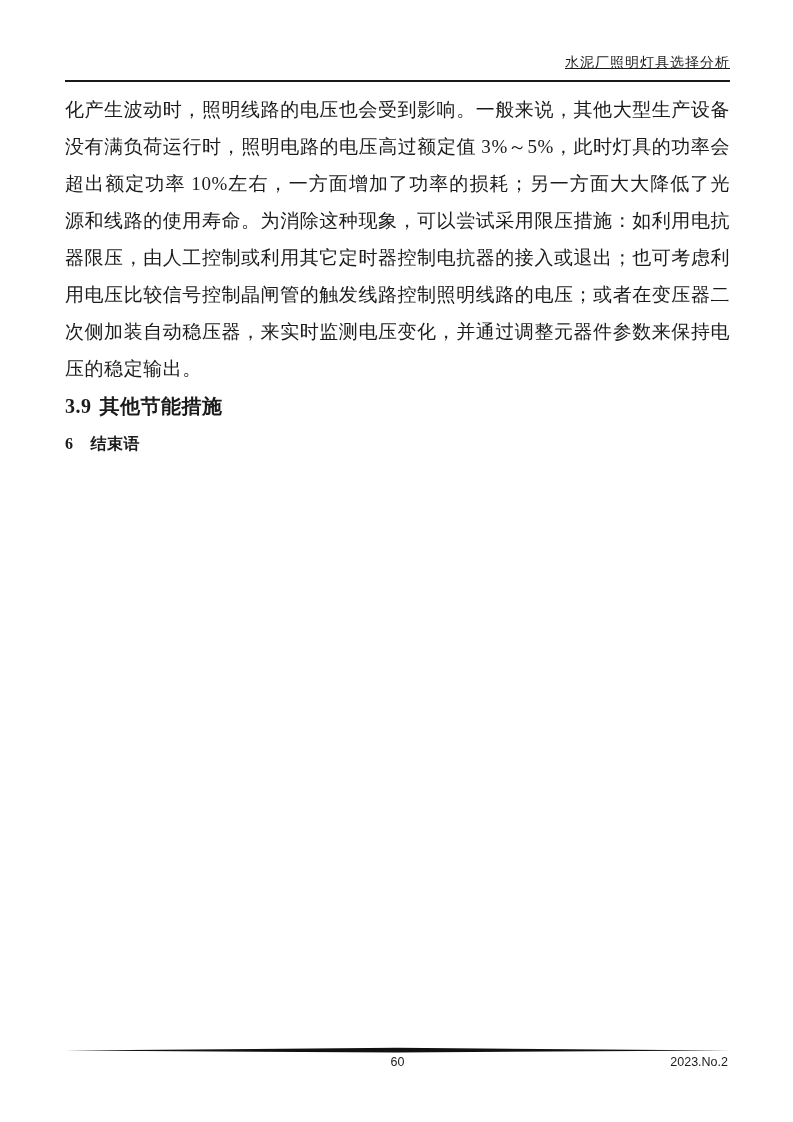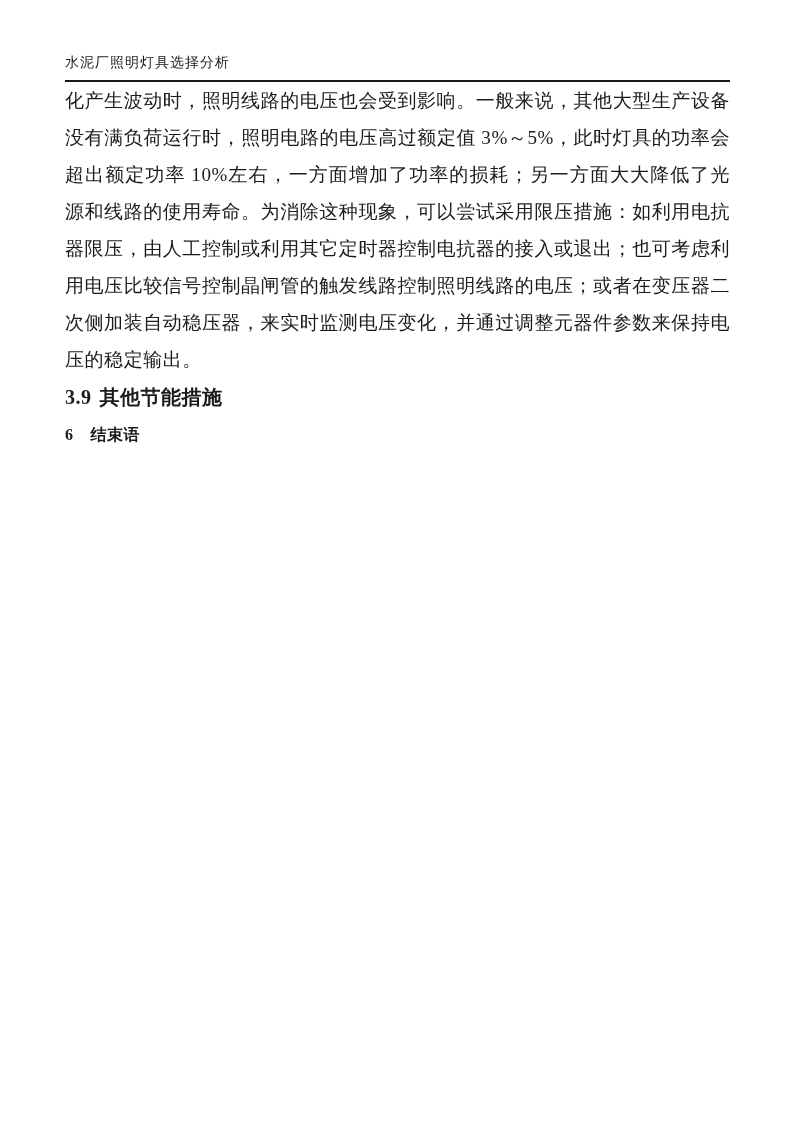--- a/index.html
+++ b/index.html
@@ -12,32 +12,33 @@
     color: #1b1b1b;
     font-family: "Liberation Serif", "DejaVu Serif", serif;
     overflow: hidden;
     box-sizing: border-box;
   }
   .margins { padding-left: 65px; padding-right: 63px; }
 
   
   .header { padding-top: 54px; }
   .header-title {
-    text-align: left;
+    text-align: right;
     font-size: 14px;
     letter-spacing: 1px;
     line-height: 18px;
+    text-decoration: underline;
   }
   .header-rule {
     margin-top: 8px;
     border-bottom: 2px solid #191919;
   }
 
   
-  .content { }
+  .content { padding-top: 9px; }
   p.body-para {
     margin: 0;
     font-size: 19px;
     line-height: 37px;
     letter-spacing: 0.55px;
     text-align: justify;
     text-justify: inter-ideograph;
   }
   p.indent { text-indent: 2em; }
 
@@ -120,14 +121,23 @@
 
 
     <h2 class="sec6">
       <span class="sec-num">6</span><span>结束语</span>
     </h2>
 
 
 
   </div>
 
+  <div class="footer">
+    <svg class="footer-rule-svg" viewBox="0 0 665 7" preserveAspectRatio="none" aria-hidden="true">
+      <polygon points="0,3.4 332,0.8 665,3.4 332,5.6" fill="#111111"></polygon>
+    </svg>
+    <div class="footer-row">
+      <span class="footer-page-num">60</span>
+      <span class="footer-issue">2023.No.2</span>
+    </div>
+  </div>
 
 </div>
 
 </body></html>

